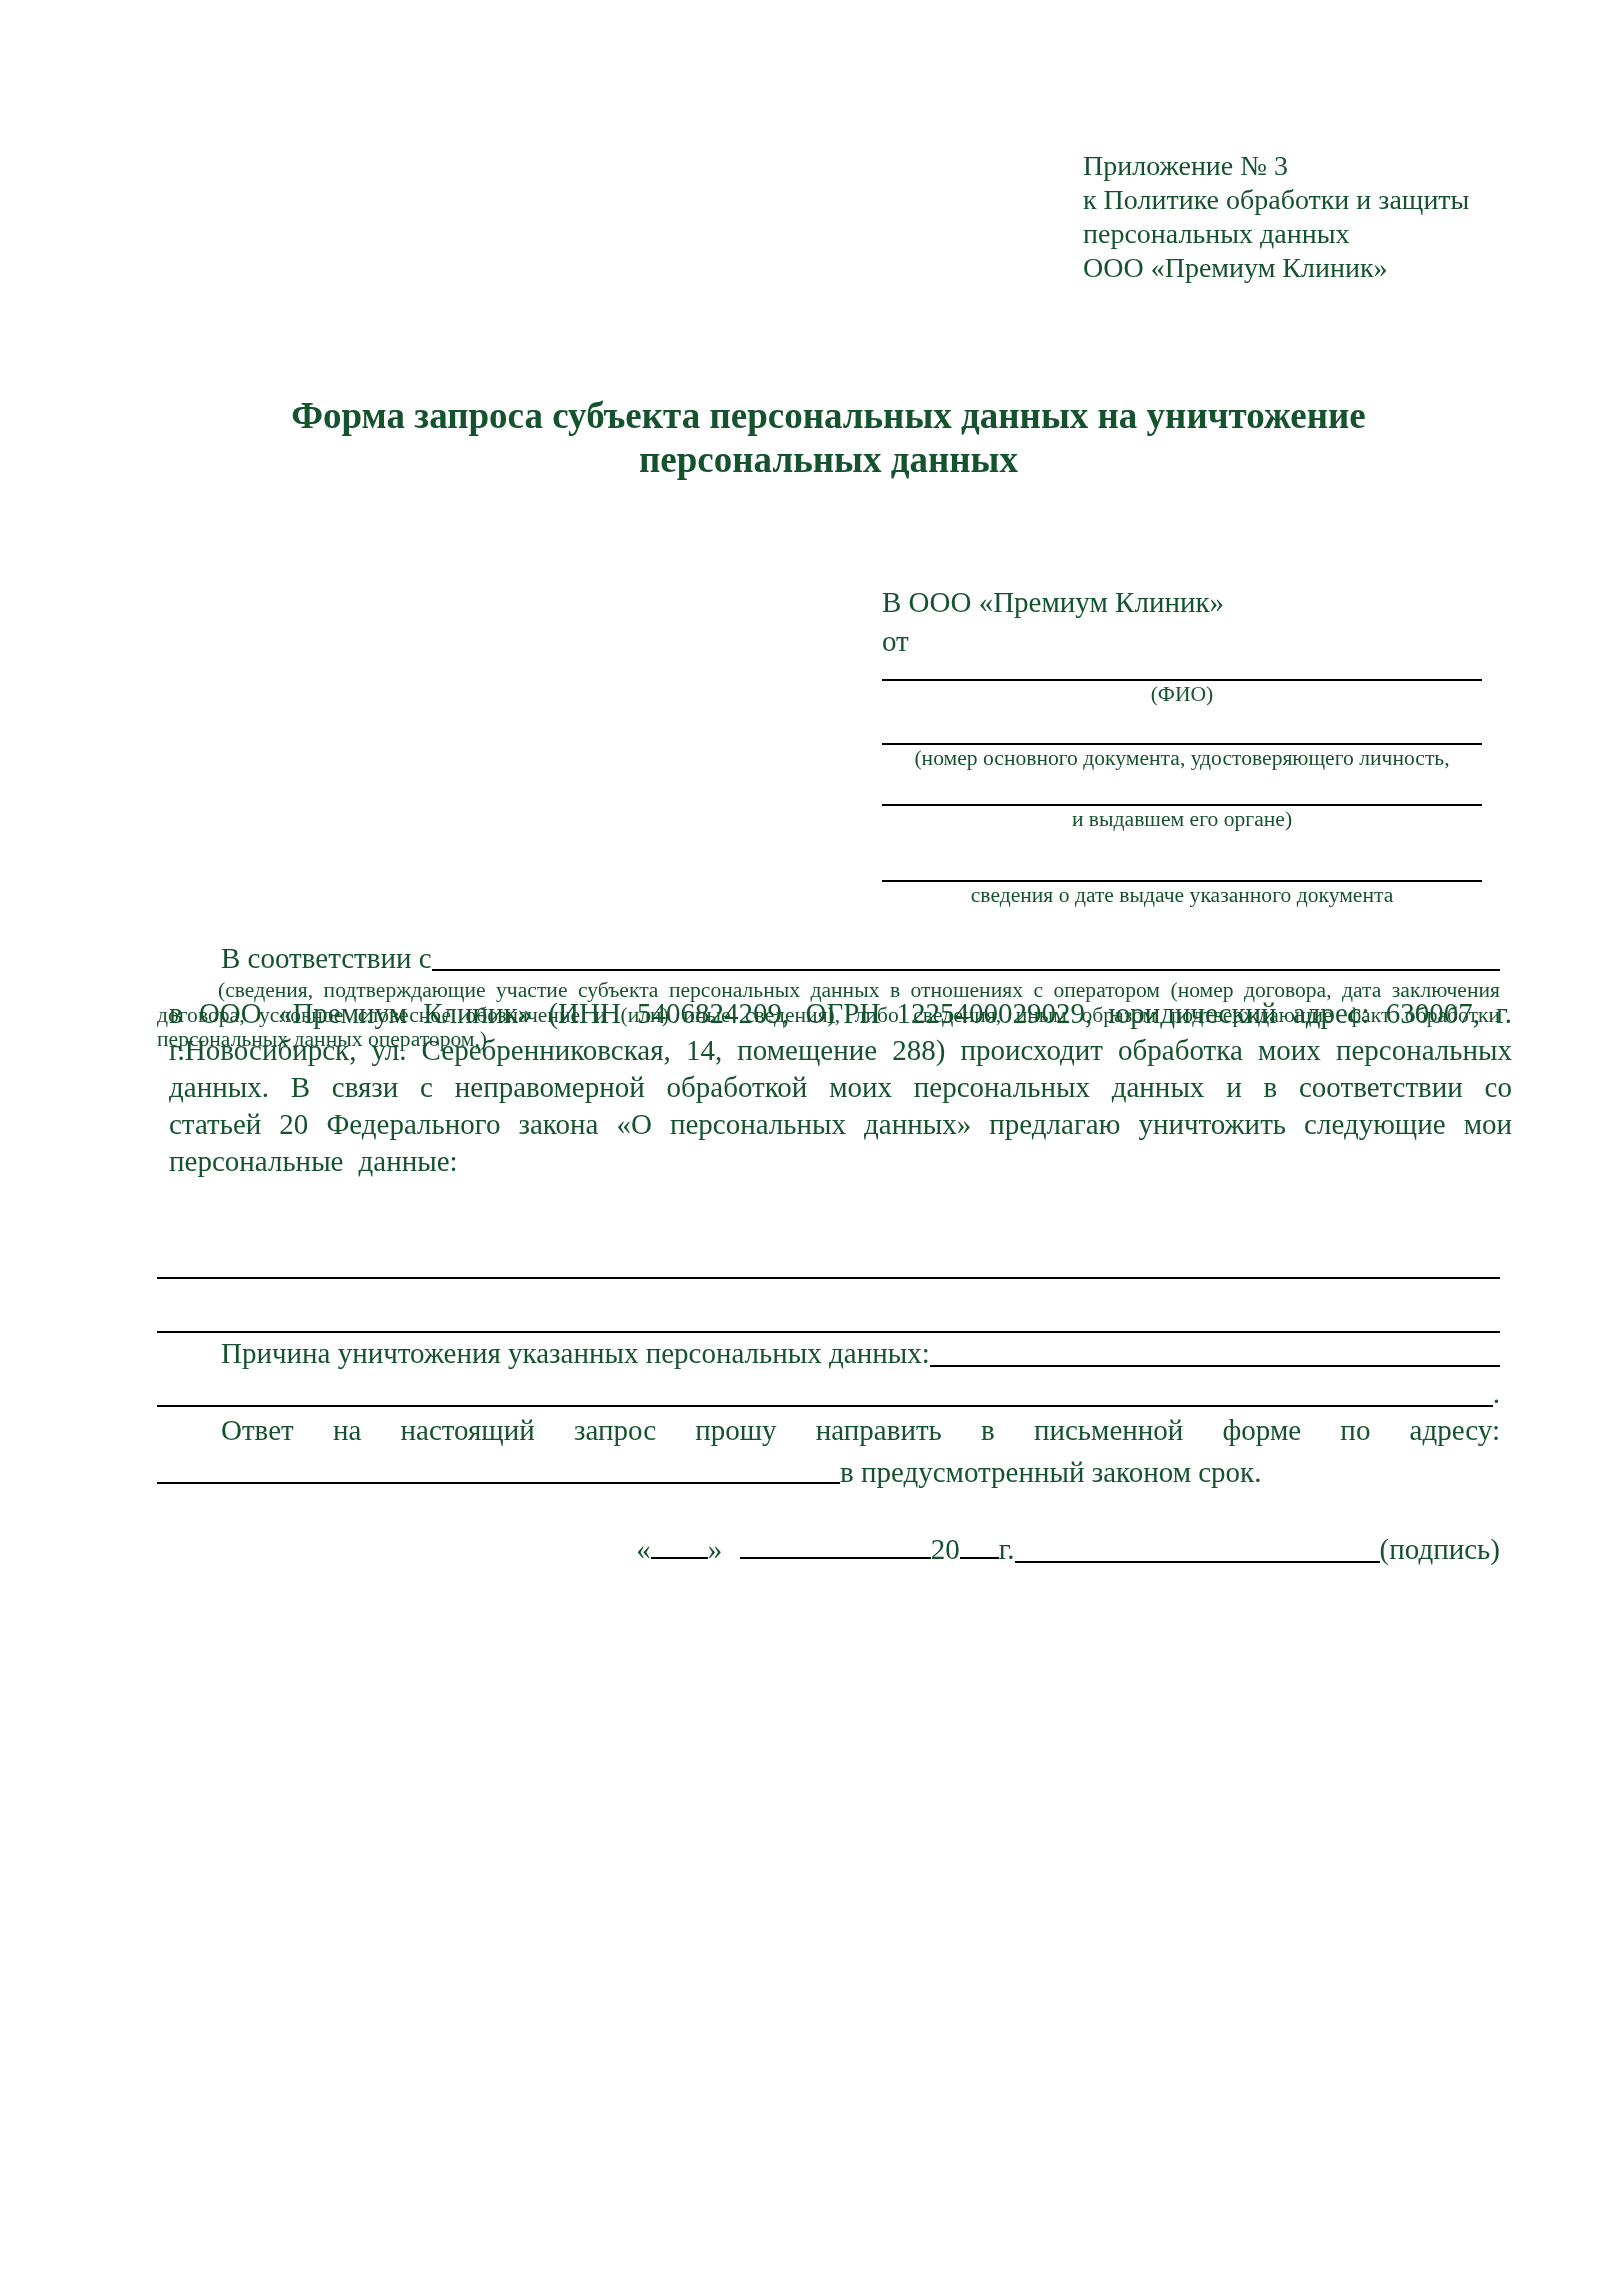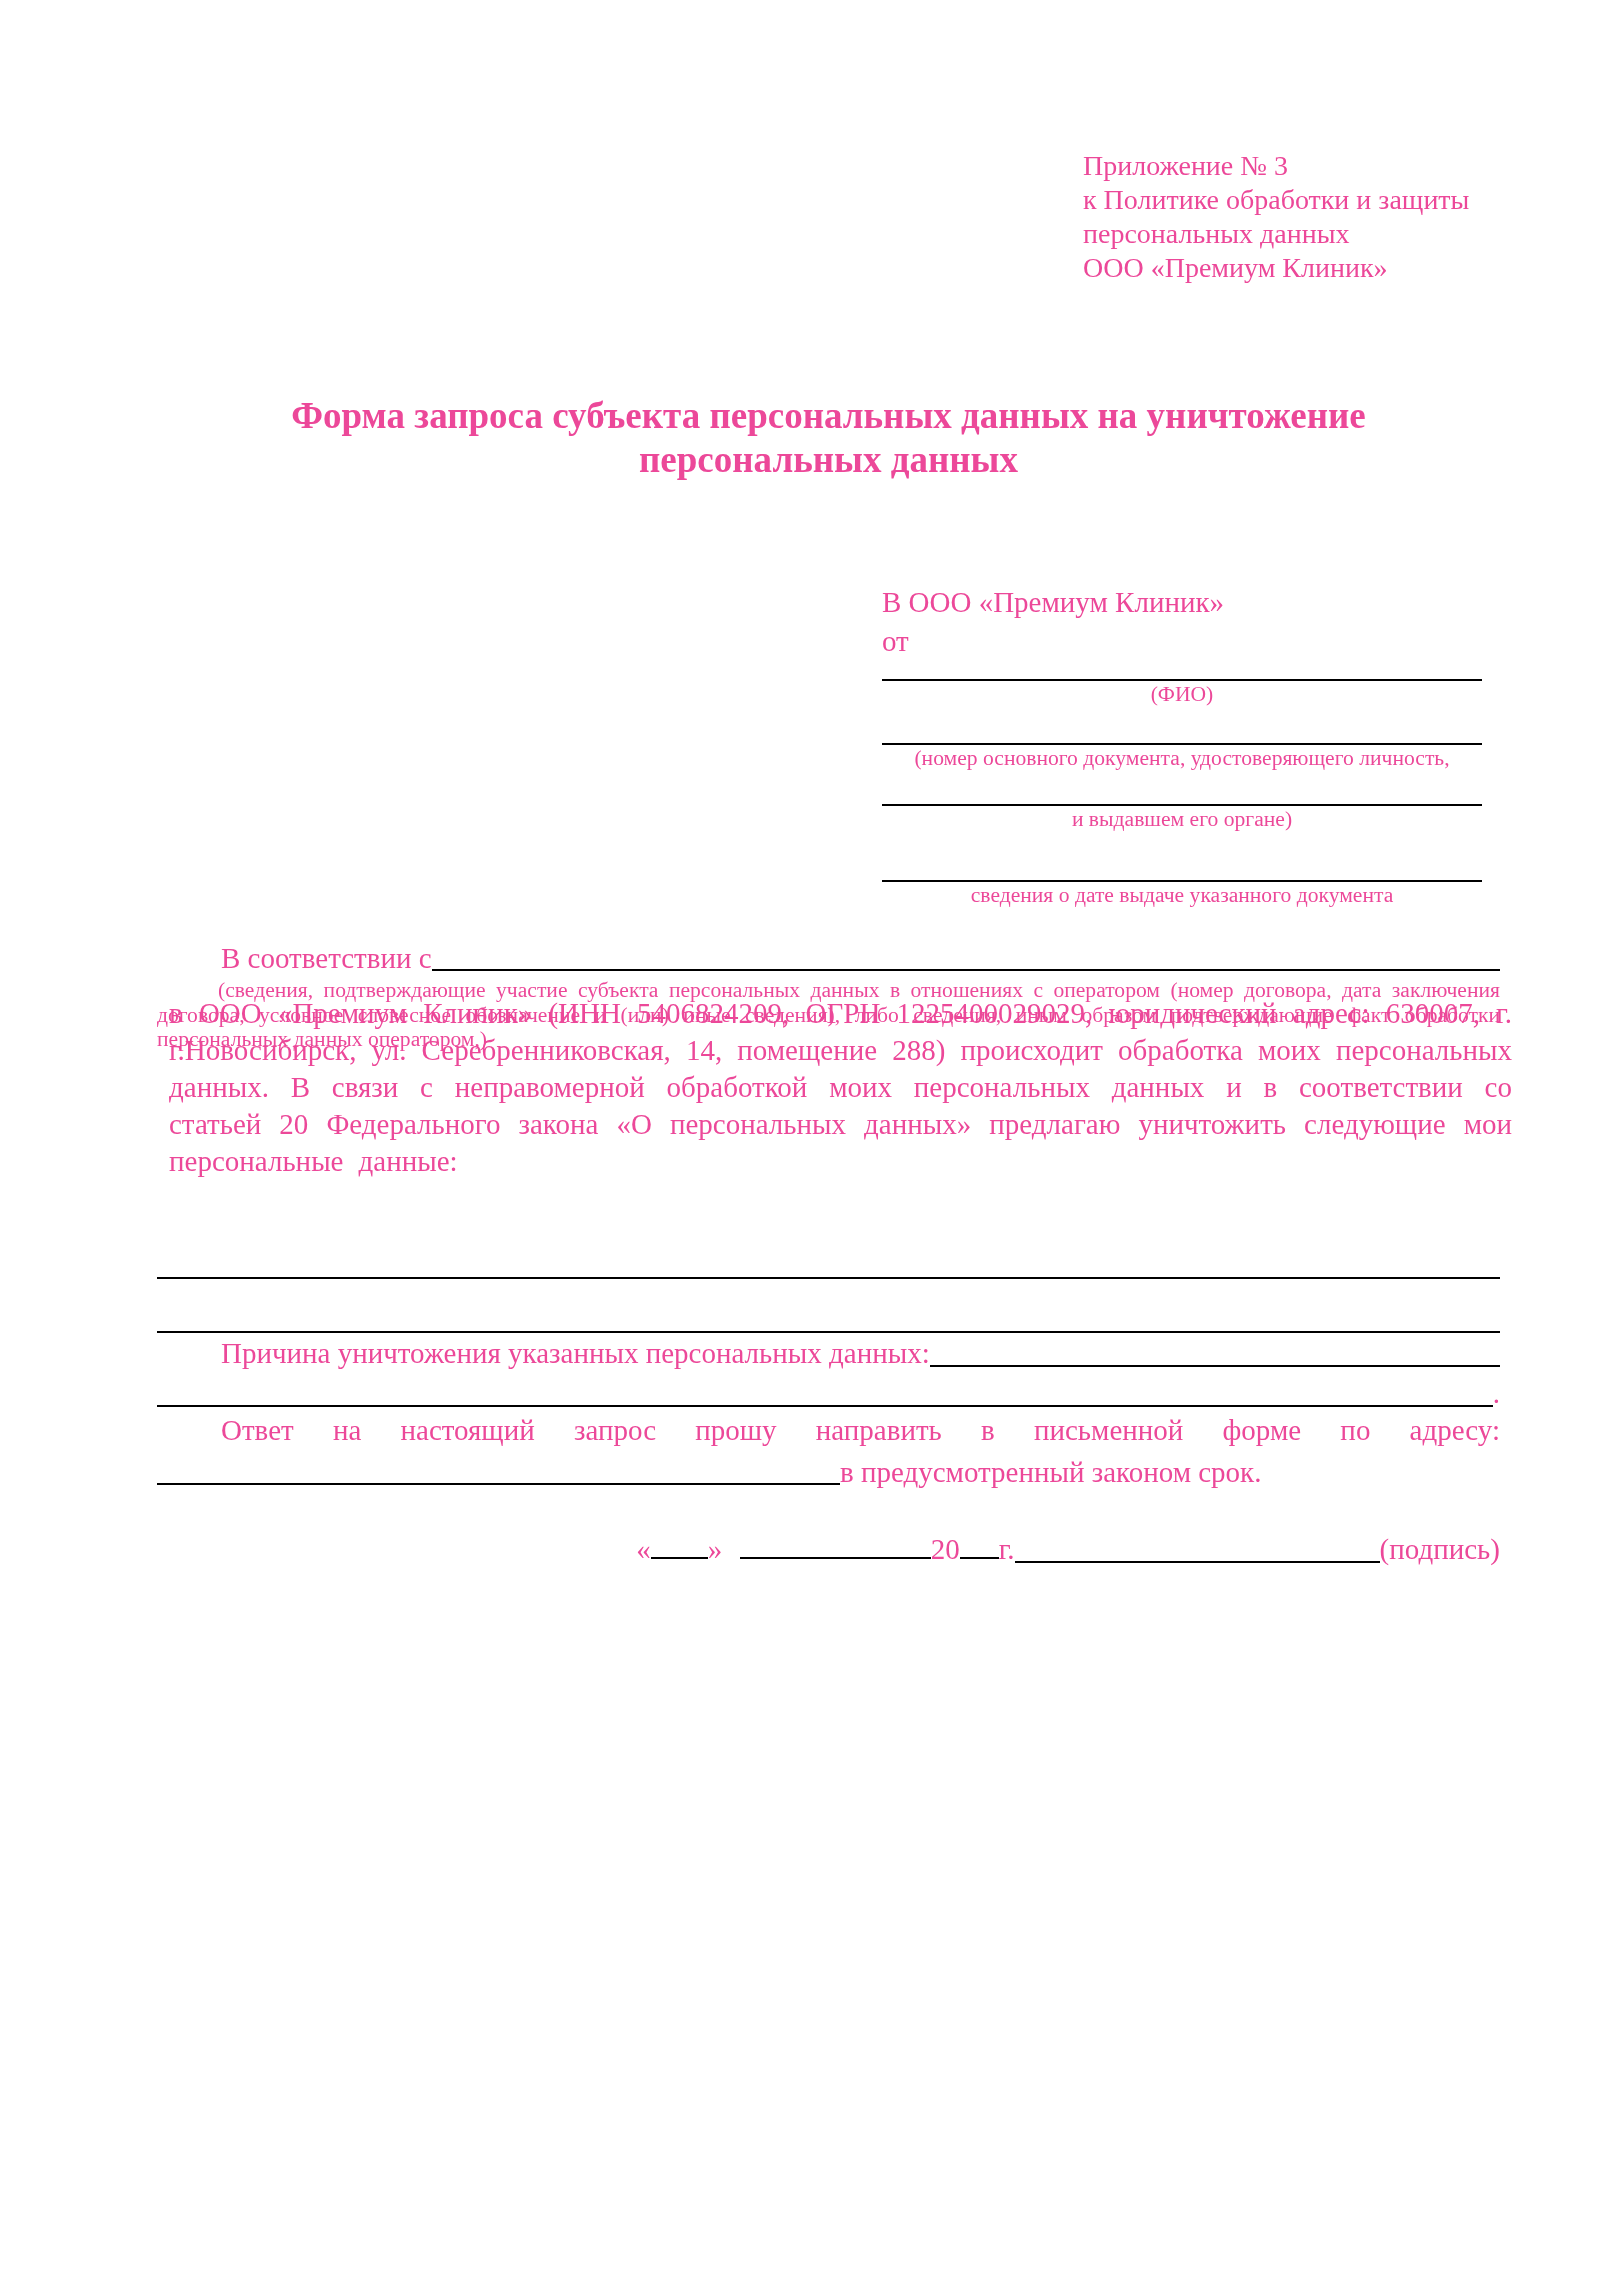--- a/index.html
+++ b/index.html
@@ -2,21 +2,21 @@
 <html lang="ru"><head>
 <meta charset="utf-8">
 <title>Форма запроса на уничтожение персональных данных</title>
 <style>
   html, body { margin: 0; padding: 0; background: #ffffff; }
   .page {
     position: relative;
     width: 1621px;
     height: 2294px;
     background: #ffffff;
-    color: #ec4899;
+    color: #14532d;
     font-family: "Liberation Serif", "DejaVu Serif", serif;
     overflow: hidden;
   }
 
   
   .header-block {
     position: absolute;
     left: 1083px; top: 149px;
     font-size: 28px; line-height: 34px;
     white-space: nowrap;
@@ -101,21 +101,21 @@
     top: 1411px;
     font-size: 29px; line-height: 39px;
     text-align: justify;
     text-align-last: justify;
     text-indent: 64px;
     white-space: nowrap;
   }
 
   .response-line2 {
     top: 1453px;
-    display: flex; align-items: center;
+    display: flex; align-items: flex-start;
     font-size: 29px; line-height: 39px;
   }
   .address-blank {
     width: 683px; height: 29px;
     border-bottom: 2px solid #000;
     margin-bottom: 6.9px;
   }
 
   .footer-row {
     top: 1529px;

